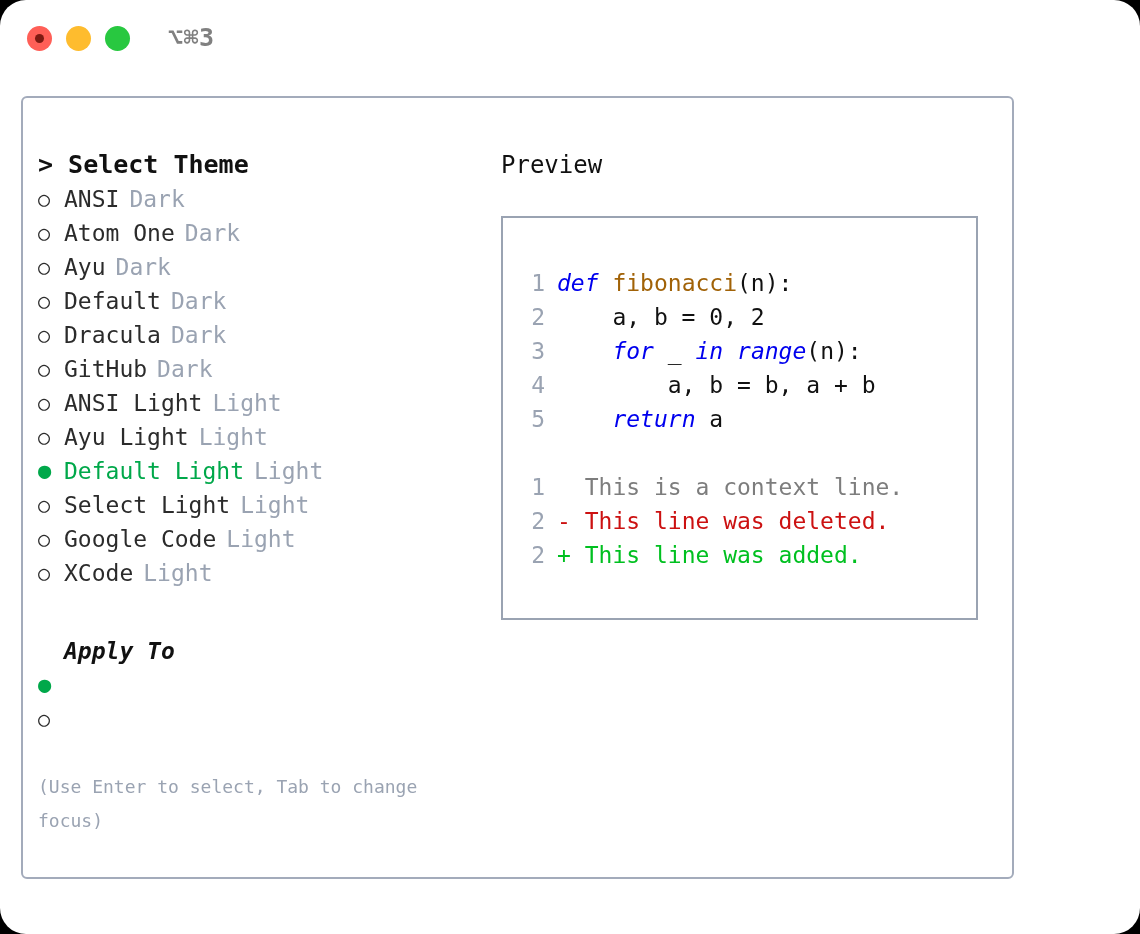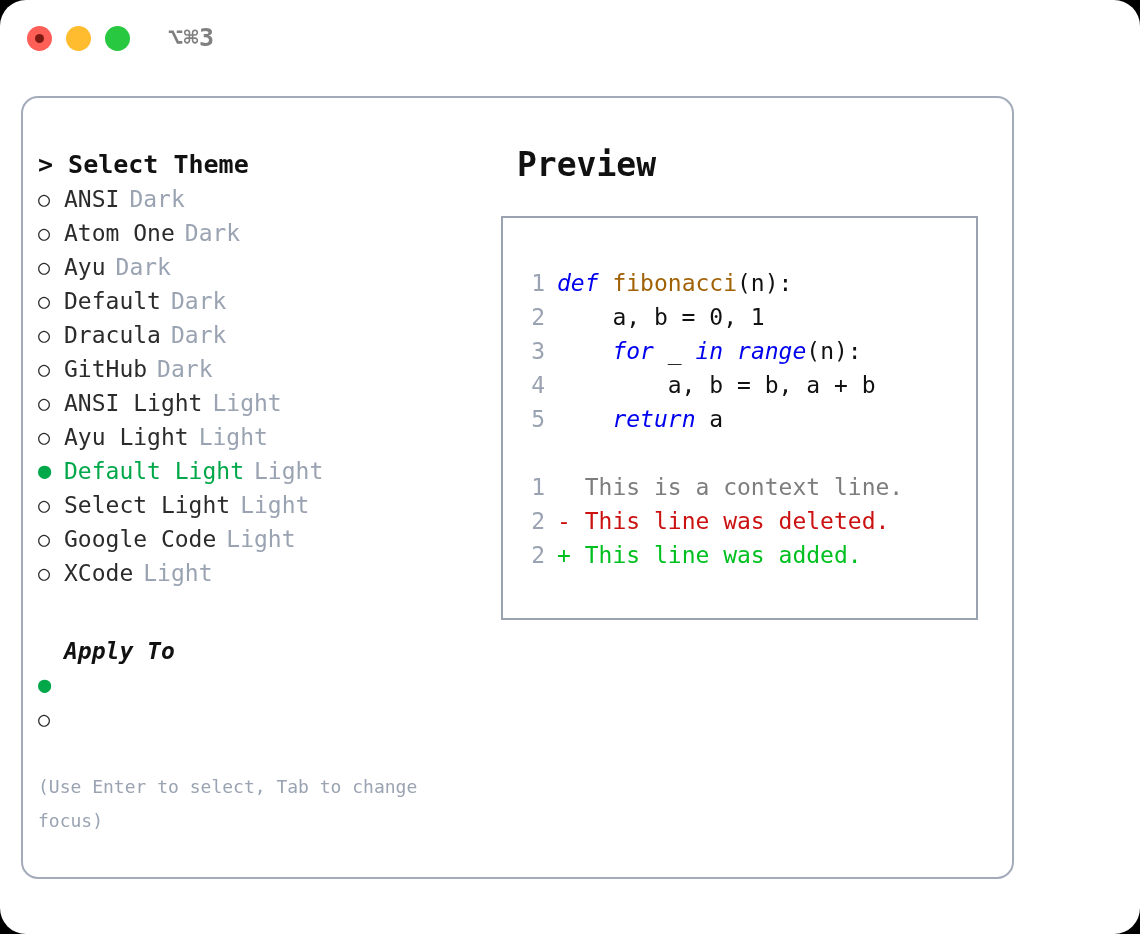--- a/index.html
+++ b/index.html
@@ -70,21 +70,21 @@
   }
 
   
   #main-panel {
     position: absolute;
     left: 21px;
     top: 96px;
     width: 993px;
     height: 783px;
     border: 2px solid #a3abbb;
-    border-radius: 17px;
+    border-radius: 6px;
     box-sizing: border-box;
     background: #ffffff;
   }
 
   
   #theme-column {
     position: absolute;
     left: 15px;
     top: 50px;
     width: 440px;
@@ -145,26 +145,25 @@
   }
 
   
   #preview-column {
     position: absolute;
     left: 478px;
     top: 50px;
     width: 490px;
   }
   #preview-header {
-    font-size: 33px;
-    font-weight: bold;
+    font-size: 24px;
+    font-weight: normal;
     color: #111111;
     line-height: 34px;
     white-space: pre;
-    margin-left: 16px;
   }
   #preview-box {
     margin-top: 34px;
     width: 477px;
     height: 404px;
     border: 2px solid #9aa3b2;
     box-sizing: border-box;
     background: #ffffff;
     padding: 48px 0 0 12px;
   }
@@ -233,21 +232,21 @@
       </div>
 
       <div id="hint">(Use Enter to select, Tab to change focus)</div>
     </div>
 
     <div id="preview-column">
       <div id="preview-header">Preview</div>
       <div id="preview-box">
         <div id="code-lines">
             <div class="code-line"><span class="ln">1</span><span><span class="tok-kw">def </span><span class="tok-fn">fibonacci</span><span class="tok-plain">(n):</span></span></div>
-            <div class="code-line"><span class="ln">2</span><span><span class="tok-plain">    a, b = 0, 1</span></span></div>
+            <div class="code-line"><span class="ln">2</span><span><span class="tok-plain">    a, b = 0, 2</span></span></div>
             <div class="code-line"><span class="ln">3</span><span><span class="tok-plain">    </span><span class="tok-kw">for</span><span class="tok-plain"> _ </span><span class="tok-kw">in</span><span class="tok-plain"> </span><span class="tok-kw">range</span><span class="tok-plain">(n):</span></span></div>
             <div class="code-line"><span class="ln">4</span><span><span class="tok-plain">        a, b = b, a + b</span></span></div>
             <div class="code-line"><span class="ln">5</span><span><span class="tok-plain">    </span><span class="tok-kw">return</span><span class="tok-plain"> a</span></span></div>
           </div>
         <div class="code-blank"></div>
         <div id="diff-lines">
             <div class="code-line"><span class="ln">1</span><span class="diff-ctx"> </span><span class="diff-ctx"> This is a context line.</span></div>
             <div class="code-line"><span class="ln">2</span><span class="diff-del">-</span><span class="diff-del"> This line was deleted.</span></div>
             <div class="code-line"><span class="ln">2</span><span class="diff-add">+</span><span class="diff-add"> This line was added.</span></div>
           </div>

